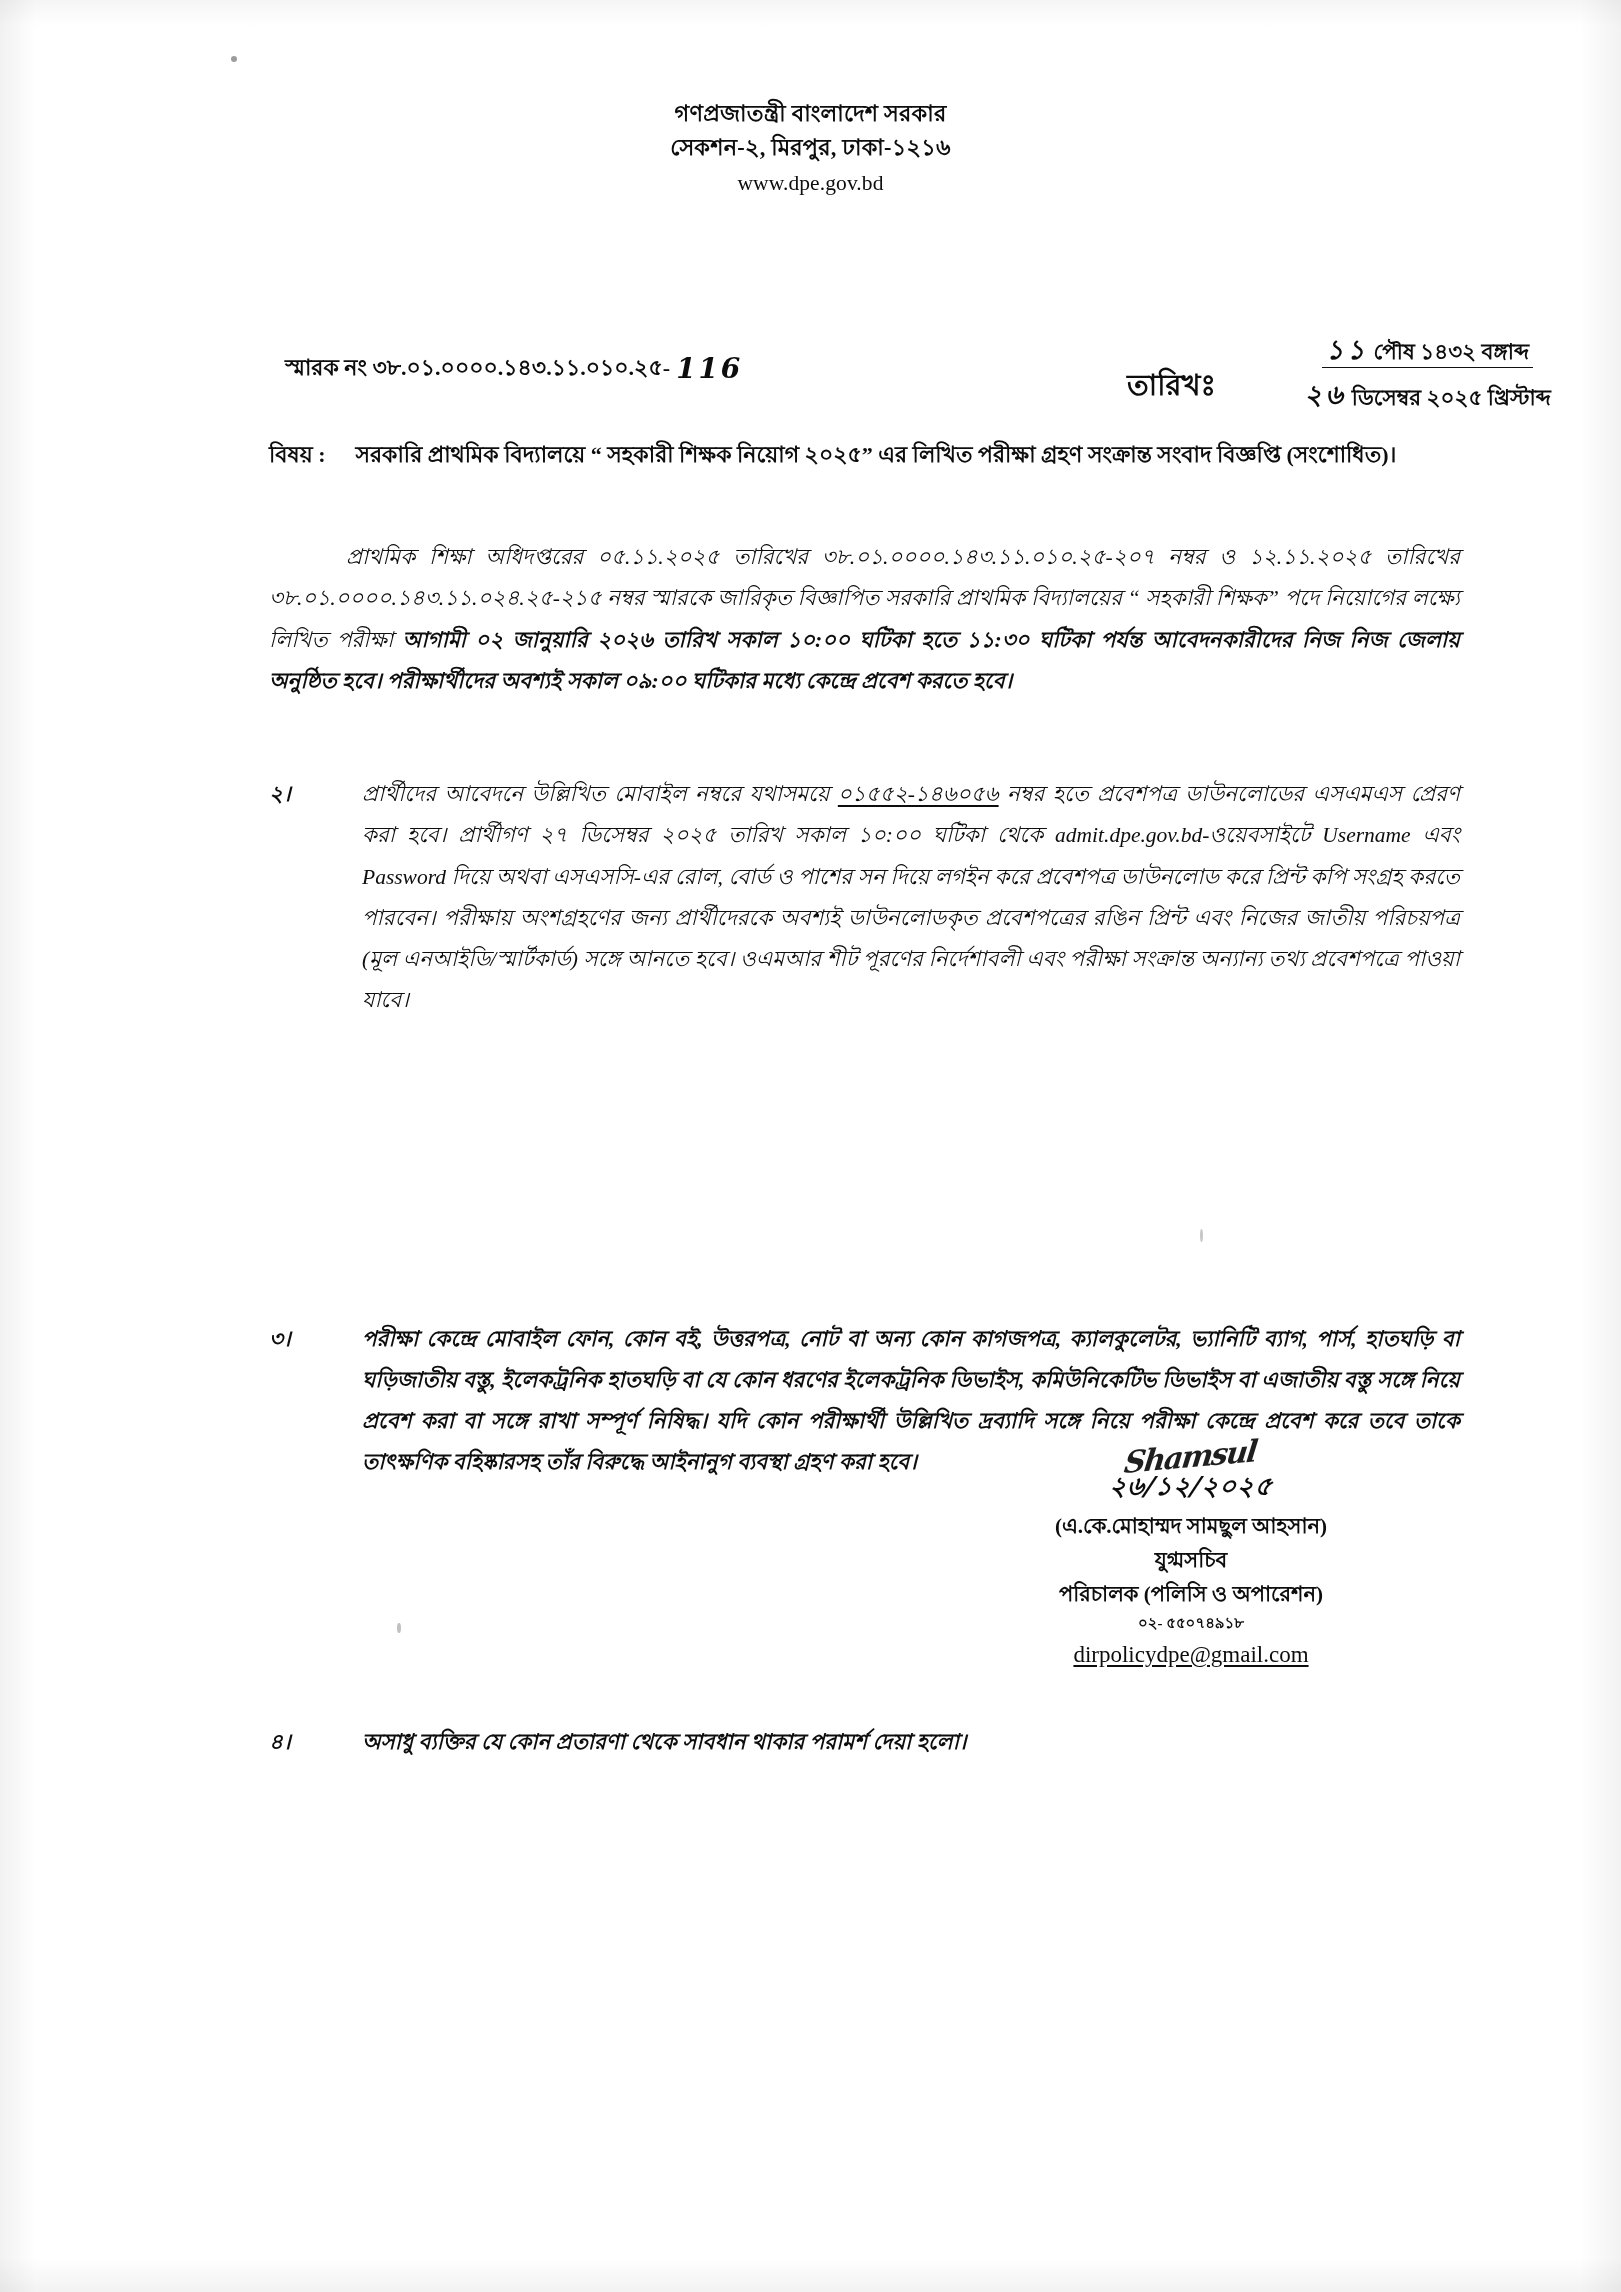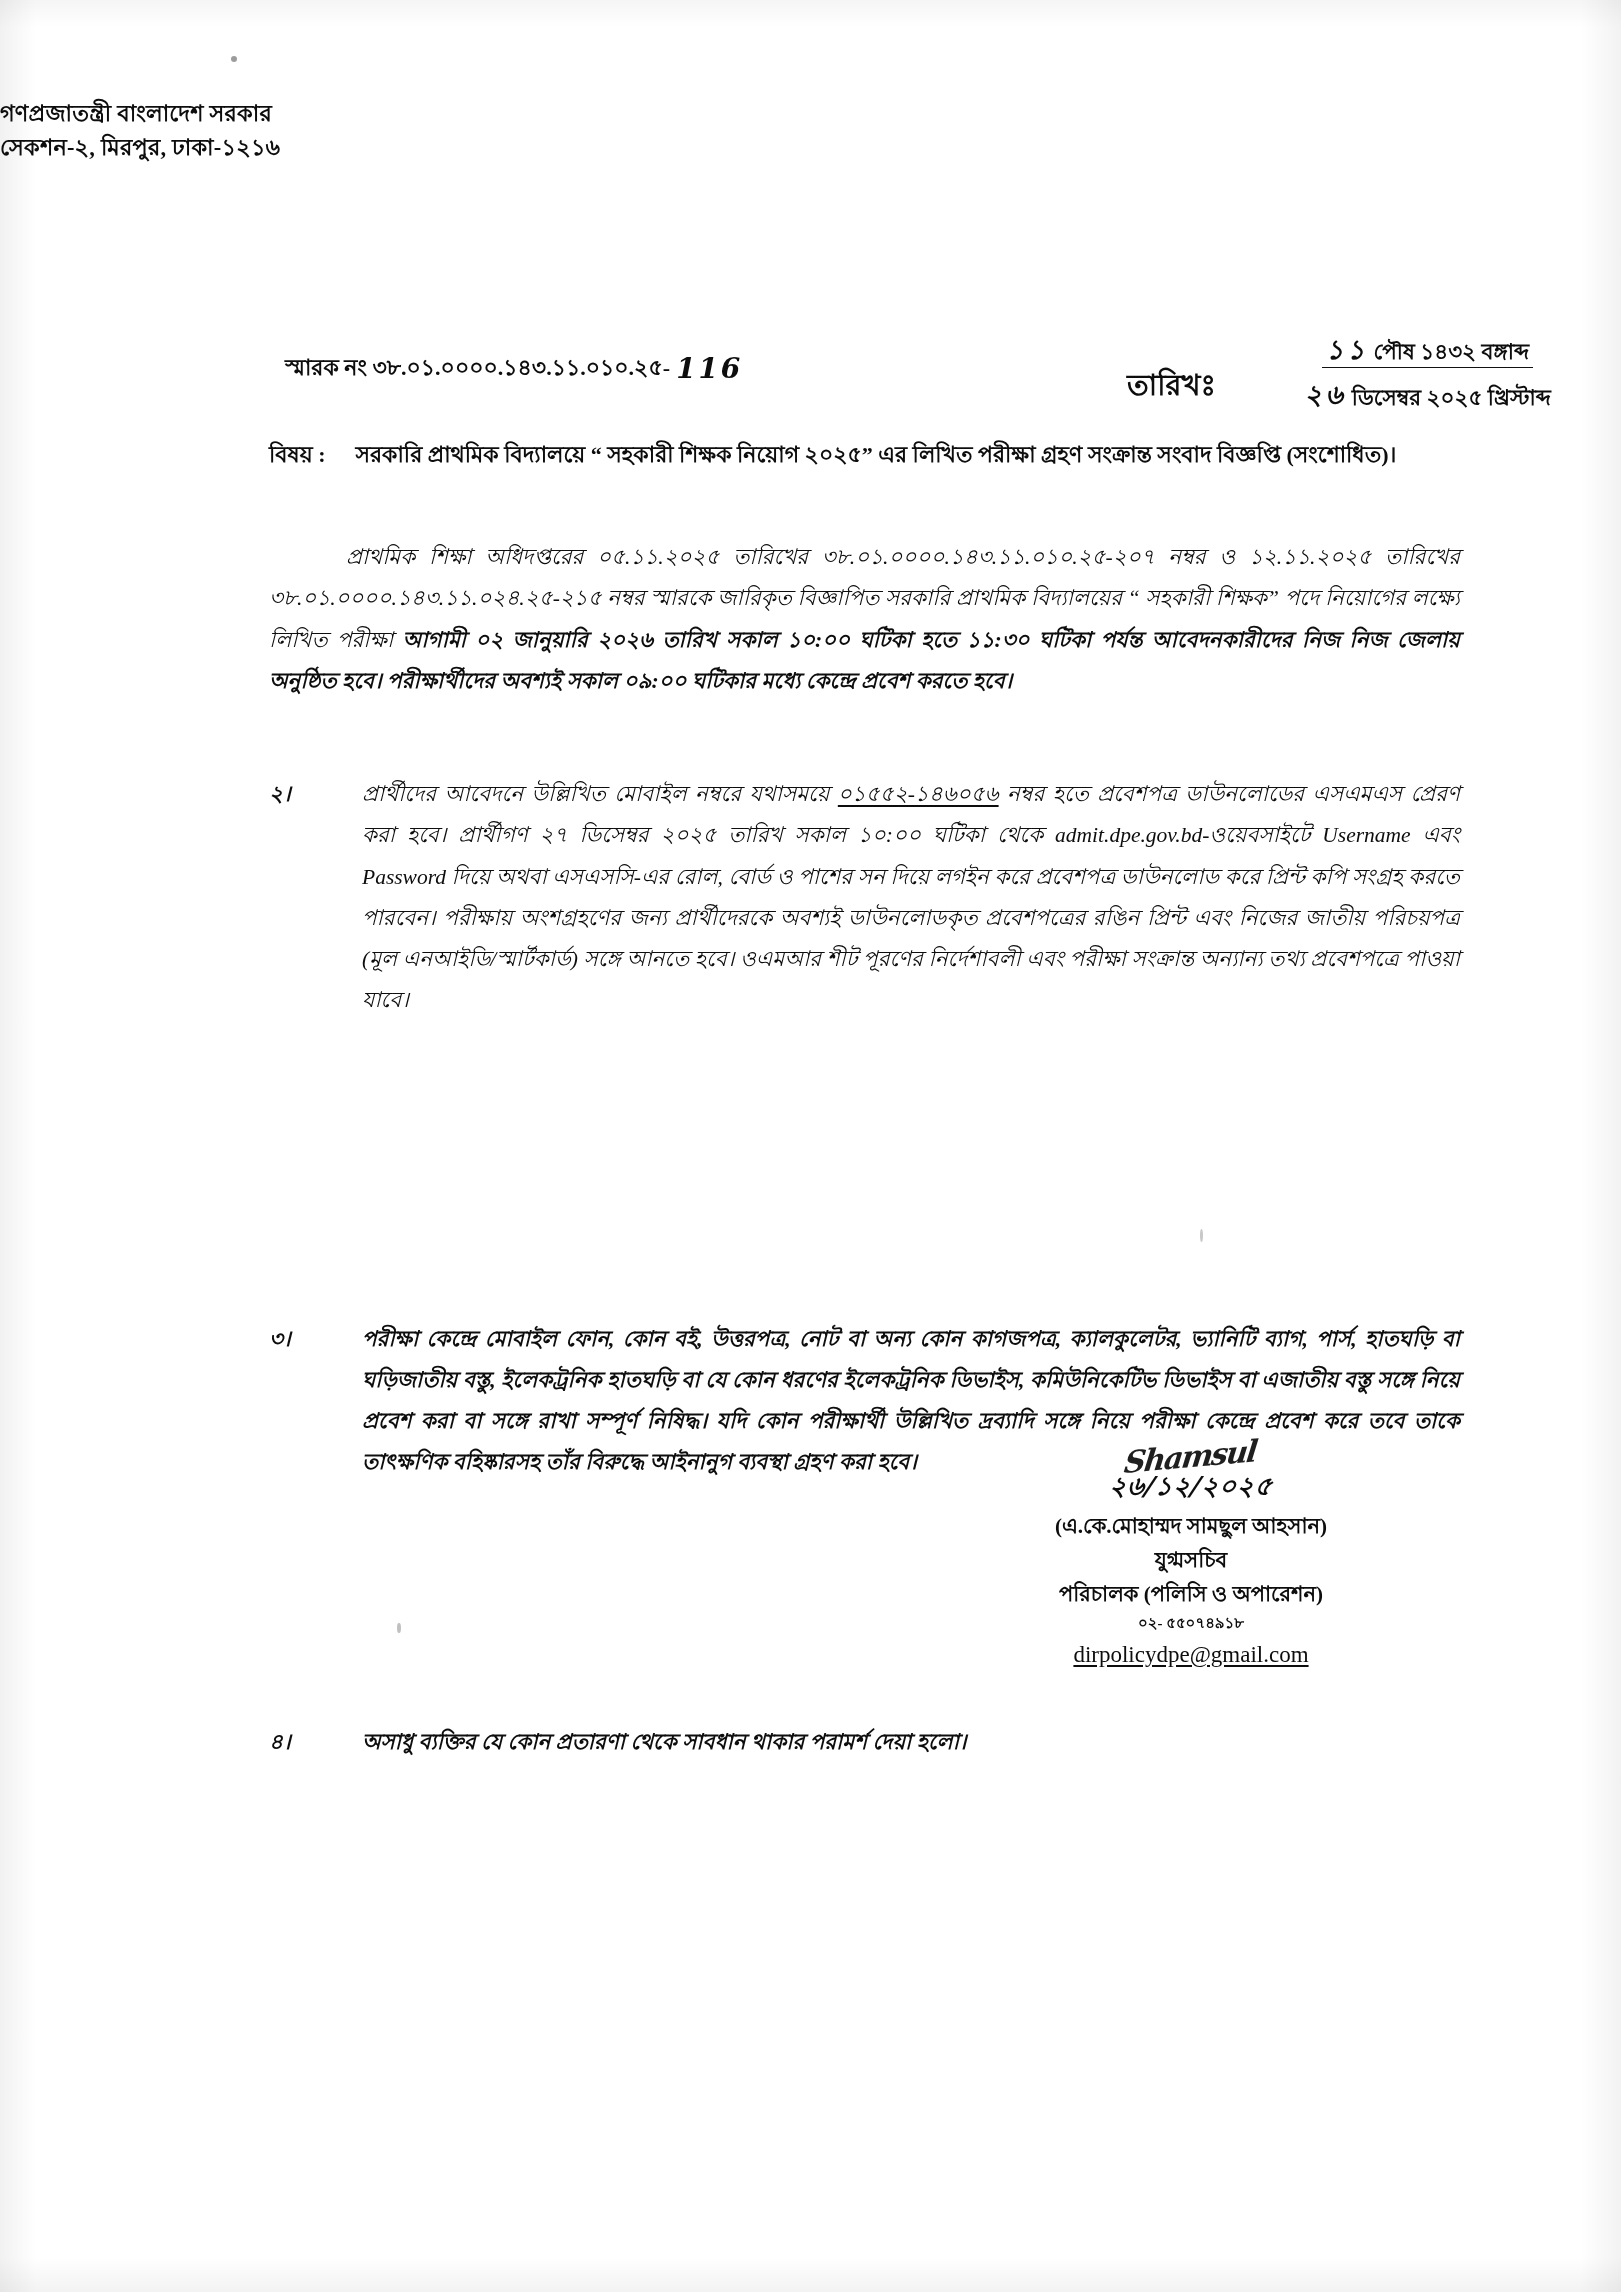--- a/index.html
+++ b/index.html
@@ -35,21 +35,21 @@
     border-radius: 50%;
     opacity: .55;
   }
 
   
   .letterhead {
     position: absolute;
     top: 97px;
     left: 0;
     width: 100%;
-    text-align: left;
+    text-align: center;
     line-height: 1.52;
   }
   .letterhead div {
     font-size: 22.4px;
     font-weight: 700;
     letter-spacing: 0.2px;
   }
   .letterhead .site {
     font-family: "Liberation Serif", serif;
     font-size: 21.5px;
@@ -216,20 +216,21 @@
 <div class="page">
 
   <div class="scan-tint"></div>
   <div class="speck" style="left:231px;top:56px;width:6.3px;height:6.3px;"></div>
   <div class="speck" style="left:397px;top:1623px;width:3.6px;height:9.9px;opacity:.35;"></div>
   <div class="speck" style="left:1200px;top:1229px;width:2.7px;height:12.5px;opacity:.3;"></div>
 
   <div class="letterhead">
     <div>গণপ্রজাতন্ত্রী বাংলাদেশ সরকার</div>
     <div>সেকশন-২, মিরপুর, ঢাকা-১২১৬</div>
+    <div class="site">www.dpe.gov.bd</div>
   </div>
 
   <div class="memo-row">
     <div class="memo-no">
       <span>স্মারক নং ৩৮.০১.০০০০.১৪৩.১১.০১০.২৫-</span><span class="hand">116</span>
     </div>
 
     <div class="date-block">
       <span class="date-label">তারিখঃ</span>
       <span class="date-stack">

